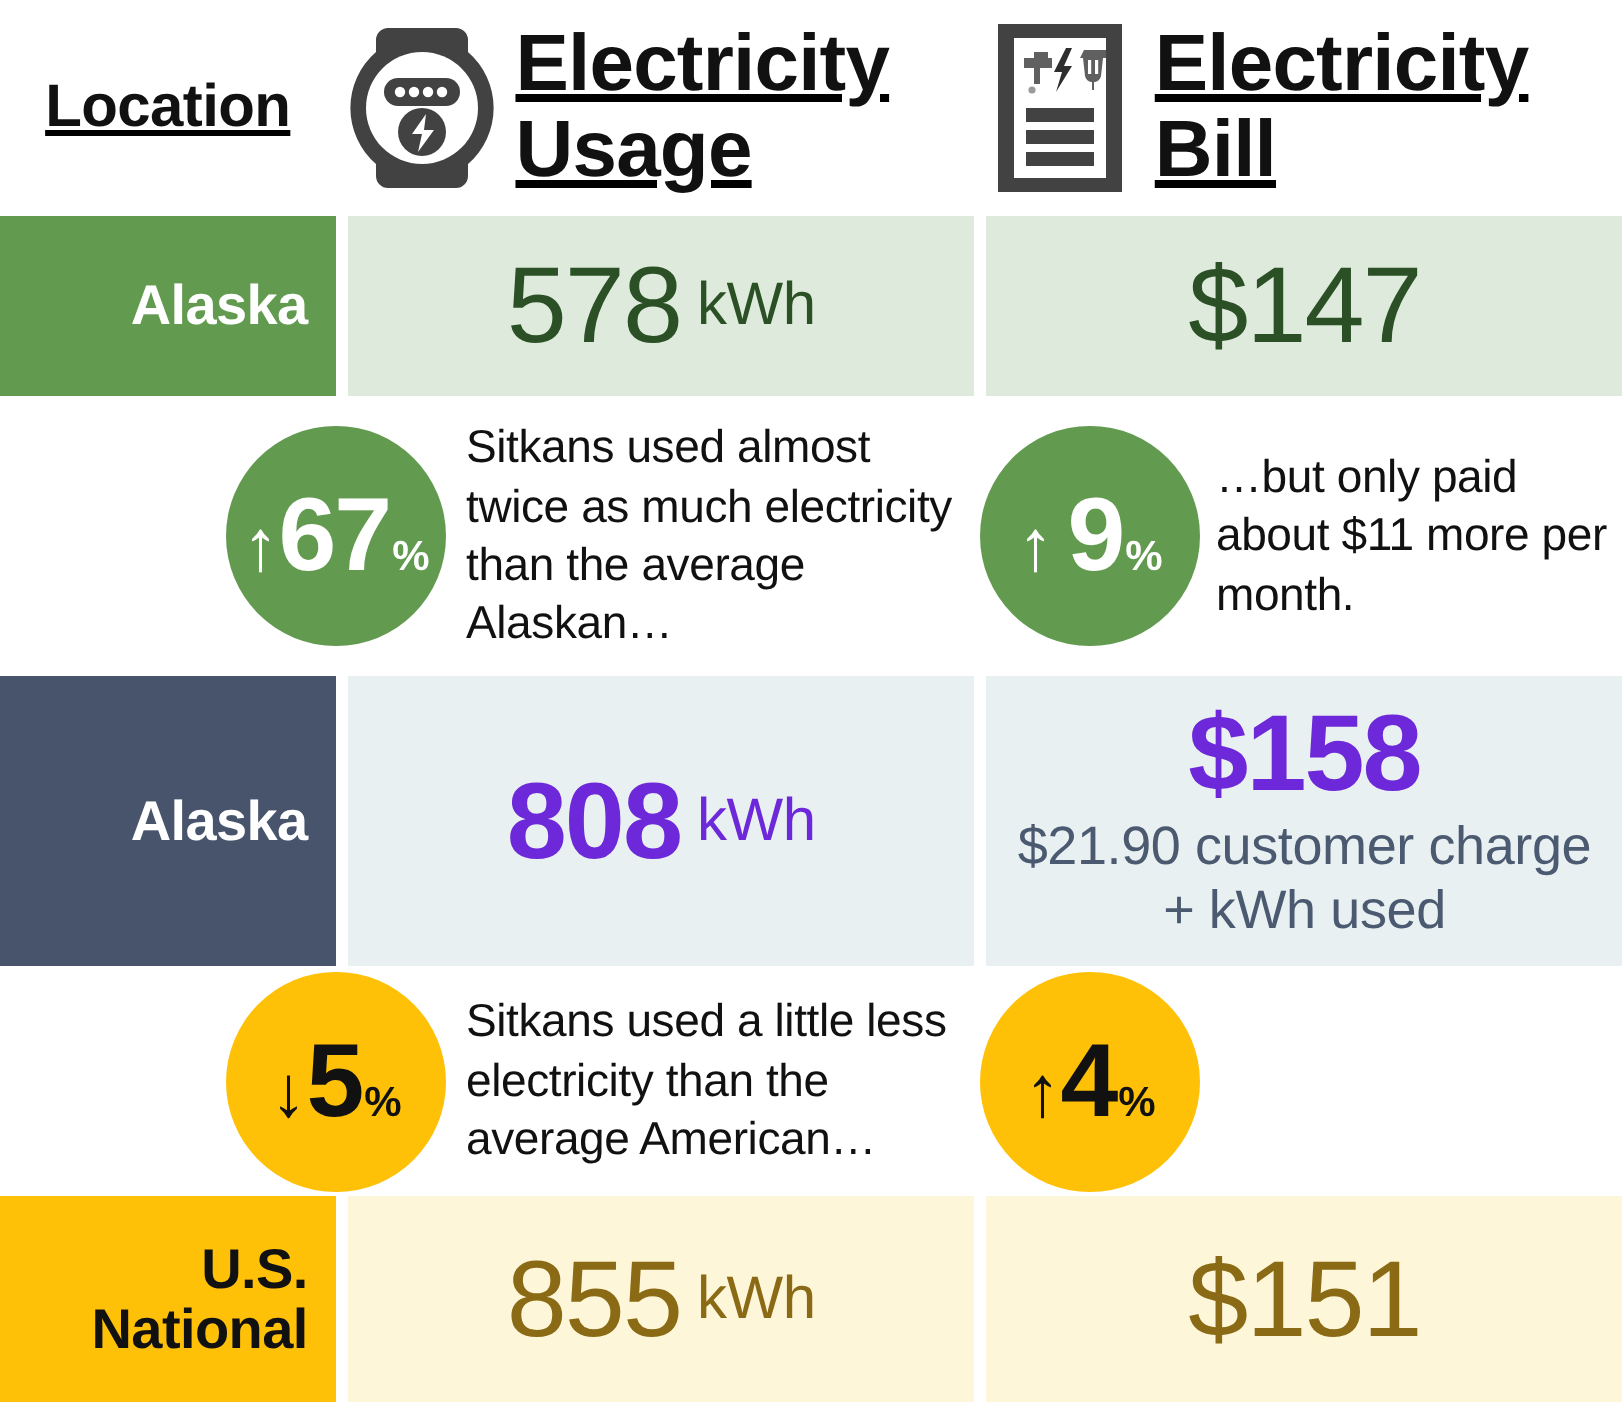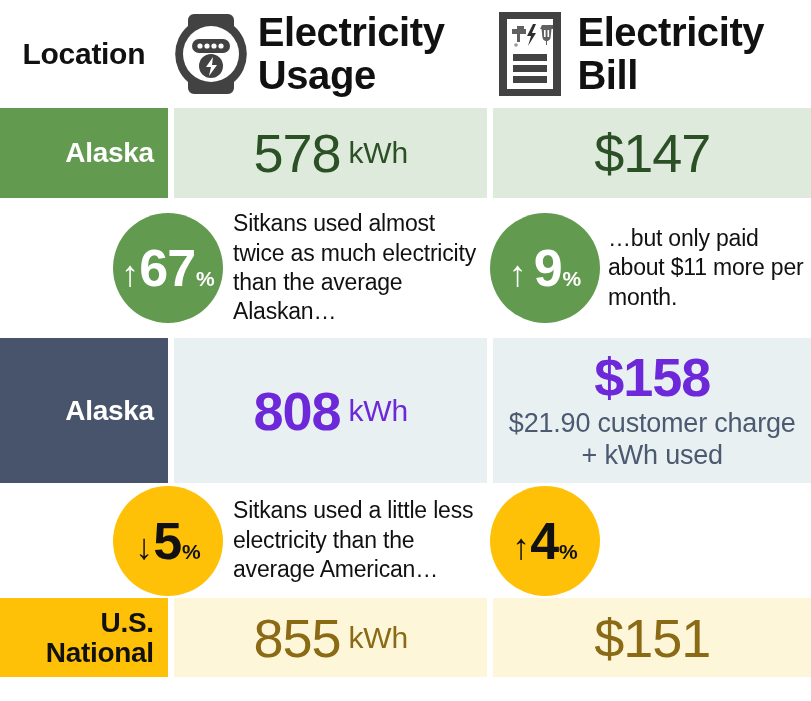--- a/index.html
+++ b/index.html
@@ -23,21 +23,21 @@
 
   
   .row {
     position: absolute;
     left: 0;
     width: 811px;
     display: flex;
   }
 
   
-  .header-row { top: 0; height: 108px; }
+  .header-row { top: 0; height: 108px; text-decoration: underline; }
 
   .cell-loc-head {
     width: 169px;
     display: flex;
     align-items: center;
     justify-content: center;
     height: 108px;
   }
   .head-label {
     font-size: 30px;
@@ -73,21 +73,21 @@
     color: #111111;
     line-height: 1.08;
     letter-spacing: -0.4px;
     margin-left: 10px;
   }
 
   
   .data-row { height: 90px; }
   .row-alaska { top: 108px; }
   .row-sitka  { top: 338px; height: 145px; }
-  .row-us     { top: 598px; height: 79px; }
+  .row-us     { top: 598px; height: 103px; }
 
   .label-cell {
     width: 169px;
     display: flex;
     align-items: center;
     justify-content: flex-end;
     padding-right: 14px;
     box-sizing: border-box;
   }
   .label-cell .label-txt {

